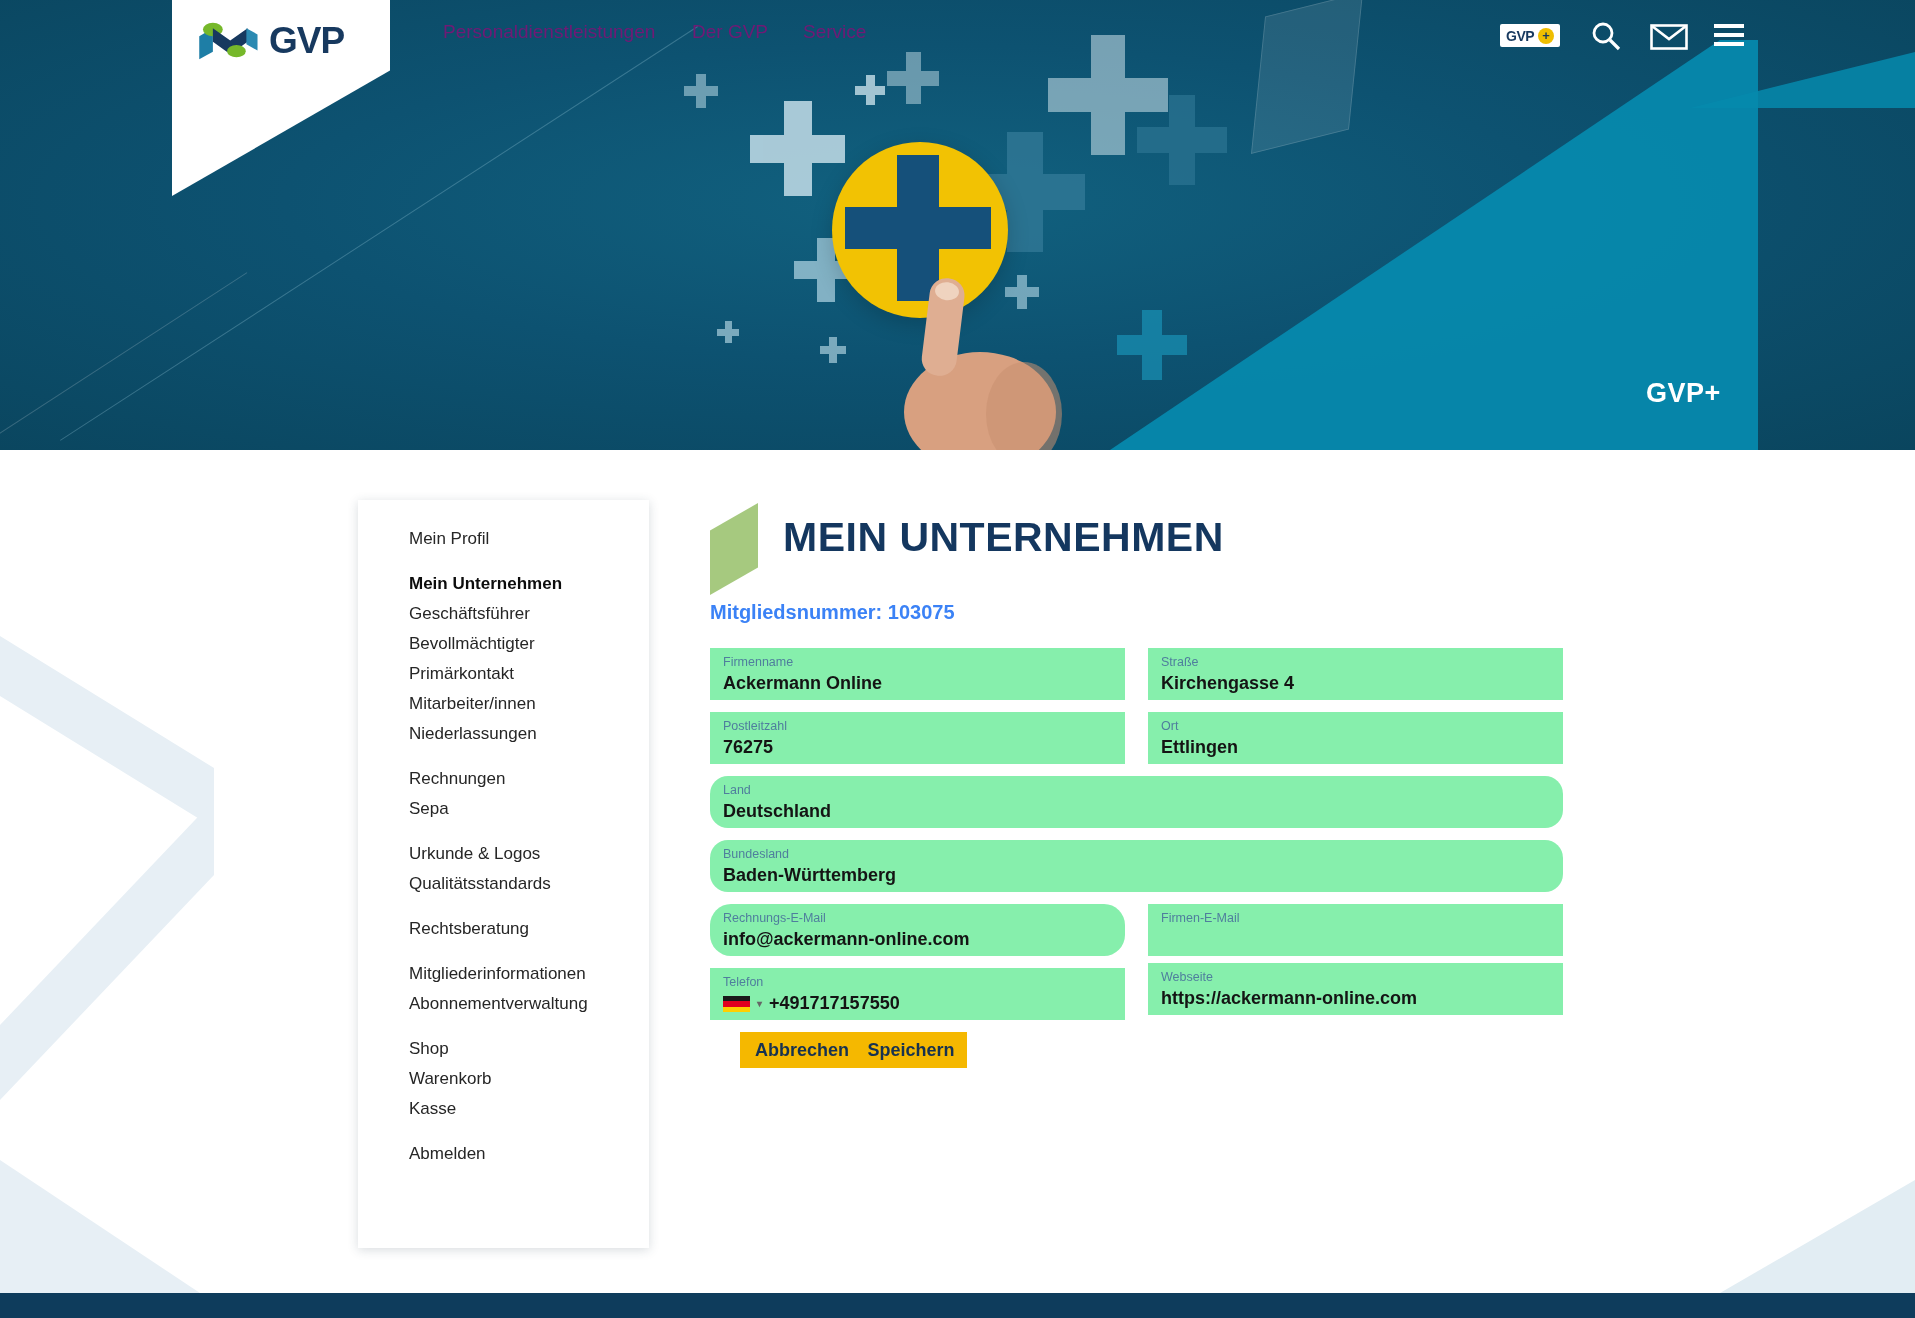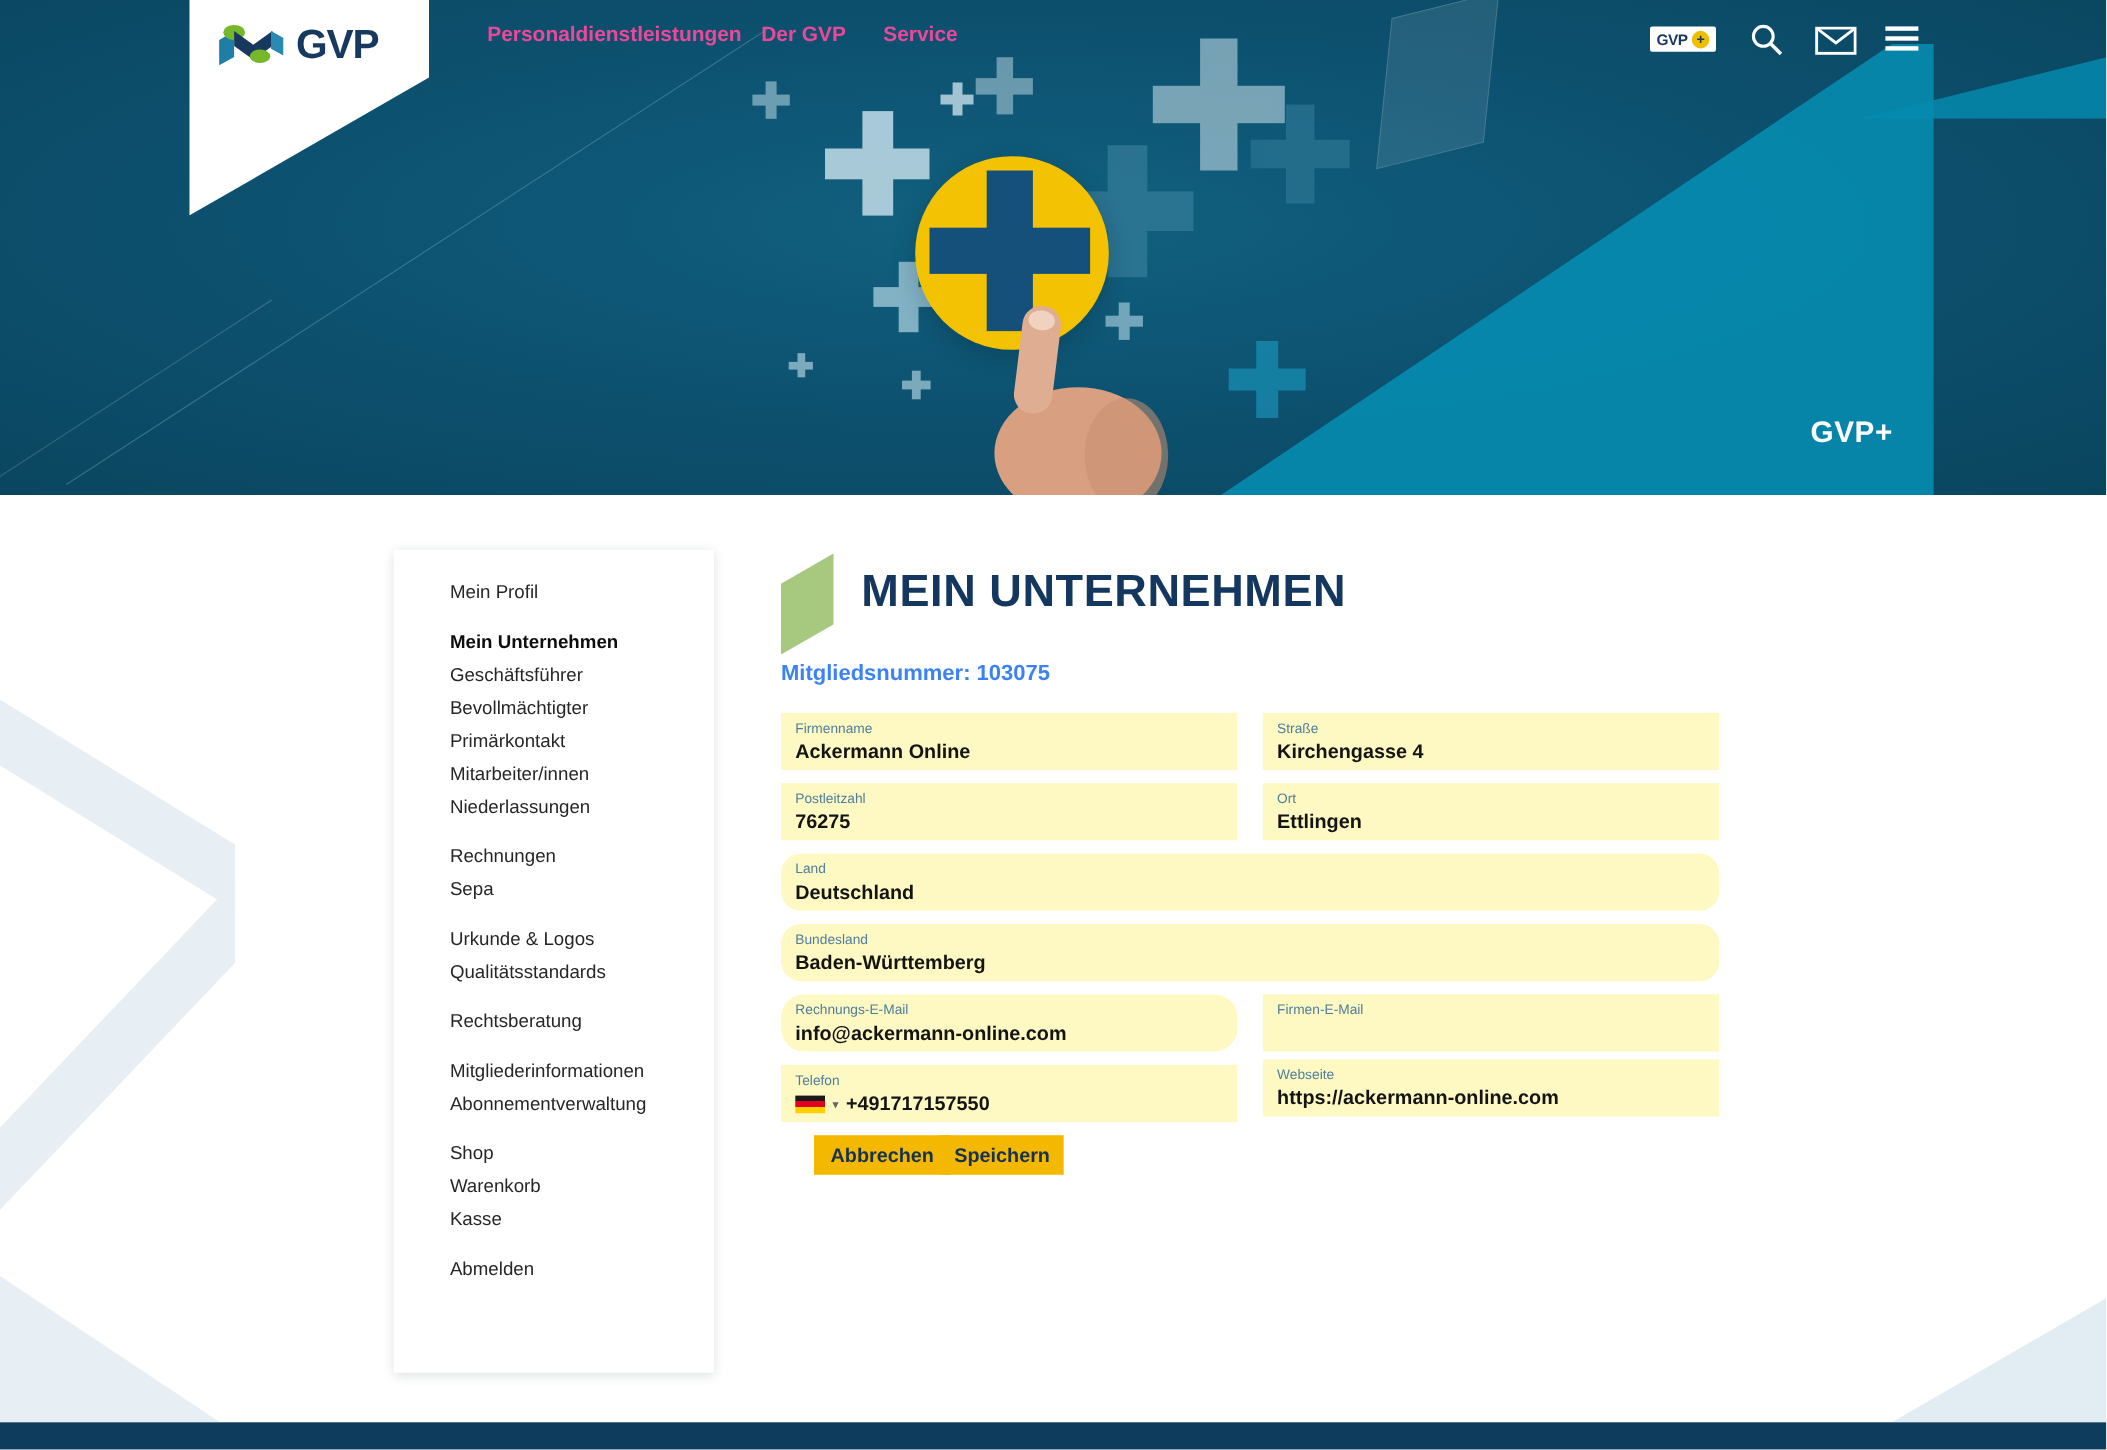--- a/index.html
+++ b/index.html
@@ -26,21 +26,21 @@
   .circle-plus-h{position:absolute;left:845px;top:207px;width:146px;height:42px;background:#15507a;}
   .circle-plus-v{position:absolute;left:897px;top:155px;width:42px;height:146px;background:#15507a;}
   .hand{position:absolute;left:880px;top:272px;}
   .hero-label{position:absolute;left:1646px;top:378px;color:#fff;font-size:27px;font-weight:800;letter-spacing:.5px;}
 
   
   .logo-box{position:absolute;left:172px;top:0;width:218px;height:196px;background:#fff;
             clip-path:polygon(0 0,100% 0,100% 36%,0 100%);z-index:6;}
   .logo-row{display:flex;align-items:center;gap:9px;margin:20px 0 0 26px;}
   .logo-text{font-size:37px;font-weight:800;color:#17395f;letter-spacing:-1px;line-height:1;}
-  .nav-link{position:absolute;top:21px;color:#ec4899;font-size:19px;font-weight:700;z-index:6;cursor:pointer;}
+  .nav-link{position:absolute;top:21px;color:#701a75;font-size:19px;font-weight:400;z-index:6;cursor:pointer;}
   .badge{position:absolute;left:1500px;top:24px;height:23px;background:#fff;border-radius:2px;
          display:flex;align-items:center;gap:4px;padding:0 6px;z-index:6;cursor:pointer;}
   .badge-txt{font-size:14px;font-weight:800;color:#17395f;letter-spacing:-.5px;}
   .badge-circle{width:16px;height:16px;border-radius:50%;background:#efbe00;color:#17395f;
                 font-size:13px;font-weight:800;display:flex;align-items:center;justify-content:center;line-height:1;}
   .icon-btn{position:absolute;z-index:6;cursor:pointer;}
   .burger{left:1714px;top:24px;width:30px;}
   .burger span{display:block;height:4px;background:#fff;margin-bottom:5px;}
 
   
@@ -56,21 +56,21 @@
            padding:24px 18px 24px 51px;z-index:3;}
   .side-item{font-size:17px;line-height:30px;color:#262626;cursor:pointer;white-space:nowrap;}
   .side-item.gs{margin-top:15px;}
   .side-item.active{font-weight:700;color:#0d0d0d;}
 
   
   .title-icon{position:absolute;left:710px;top:503px;width:48px;height:92px;background:#a6c97f;
               clip-path:polygon(0 30%,100% 0,100% 70%,0 100%);}
   .page-title{position:absolute;left:783px;top:514px;font-size:41px;font-weight:800;color:#14375f;letter-spacing:.5px;}
   .membership{position:absolute;left:710px;top:601px;font-size:20px;font-weight:700;color:#3b82f6;}
-  .field{position:absolute;height:52px;background:#fef9c3;box-sizing:border-box;padding:7px 13px;}
+  .field{position:absolute;height:52px;background:#86efac;box-sizing:border-box;padding:7px 13px;}
   .field.half{width:415px;}
   .field.full{width:853px;left:710px;border-radius:18px;}
   .f-label{font-size:12.5px;color:#4f7e9d;}
   .f-value{font-size:18px;font-weight:700;color:#141414;margin-top:4px;white-space:nowrap;}
   .col-l{left:710px;} .col-r{left:1148px;}
   .phone-row{display:flex;align-items:center;gap:7px;}
   .flag-de{width:27px;height:16px;display:inline-block;
            background:linear-gradient(#1a1a1a 33%,#e1001f 33% 66%,#ffcf00 66%);}
   .caret{font-size:10px;color:#666;}
   .btn{position:absolute;top:1032px;height:36px;background:#f5b800;border:none;cursor:pointer;

